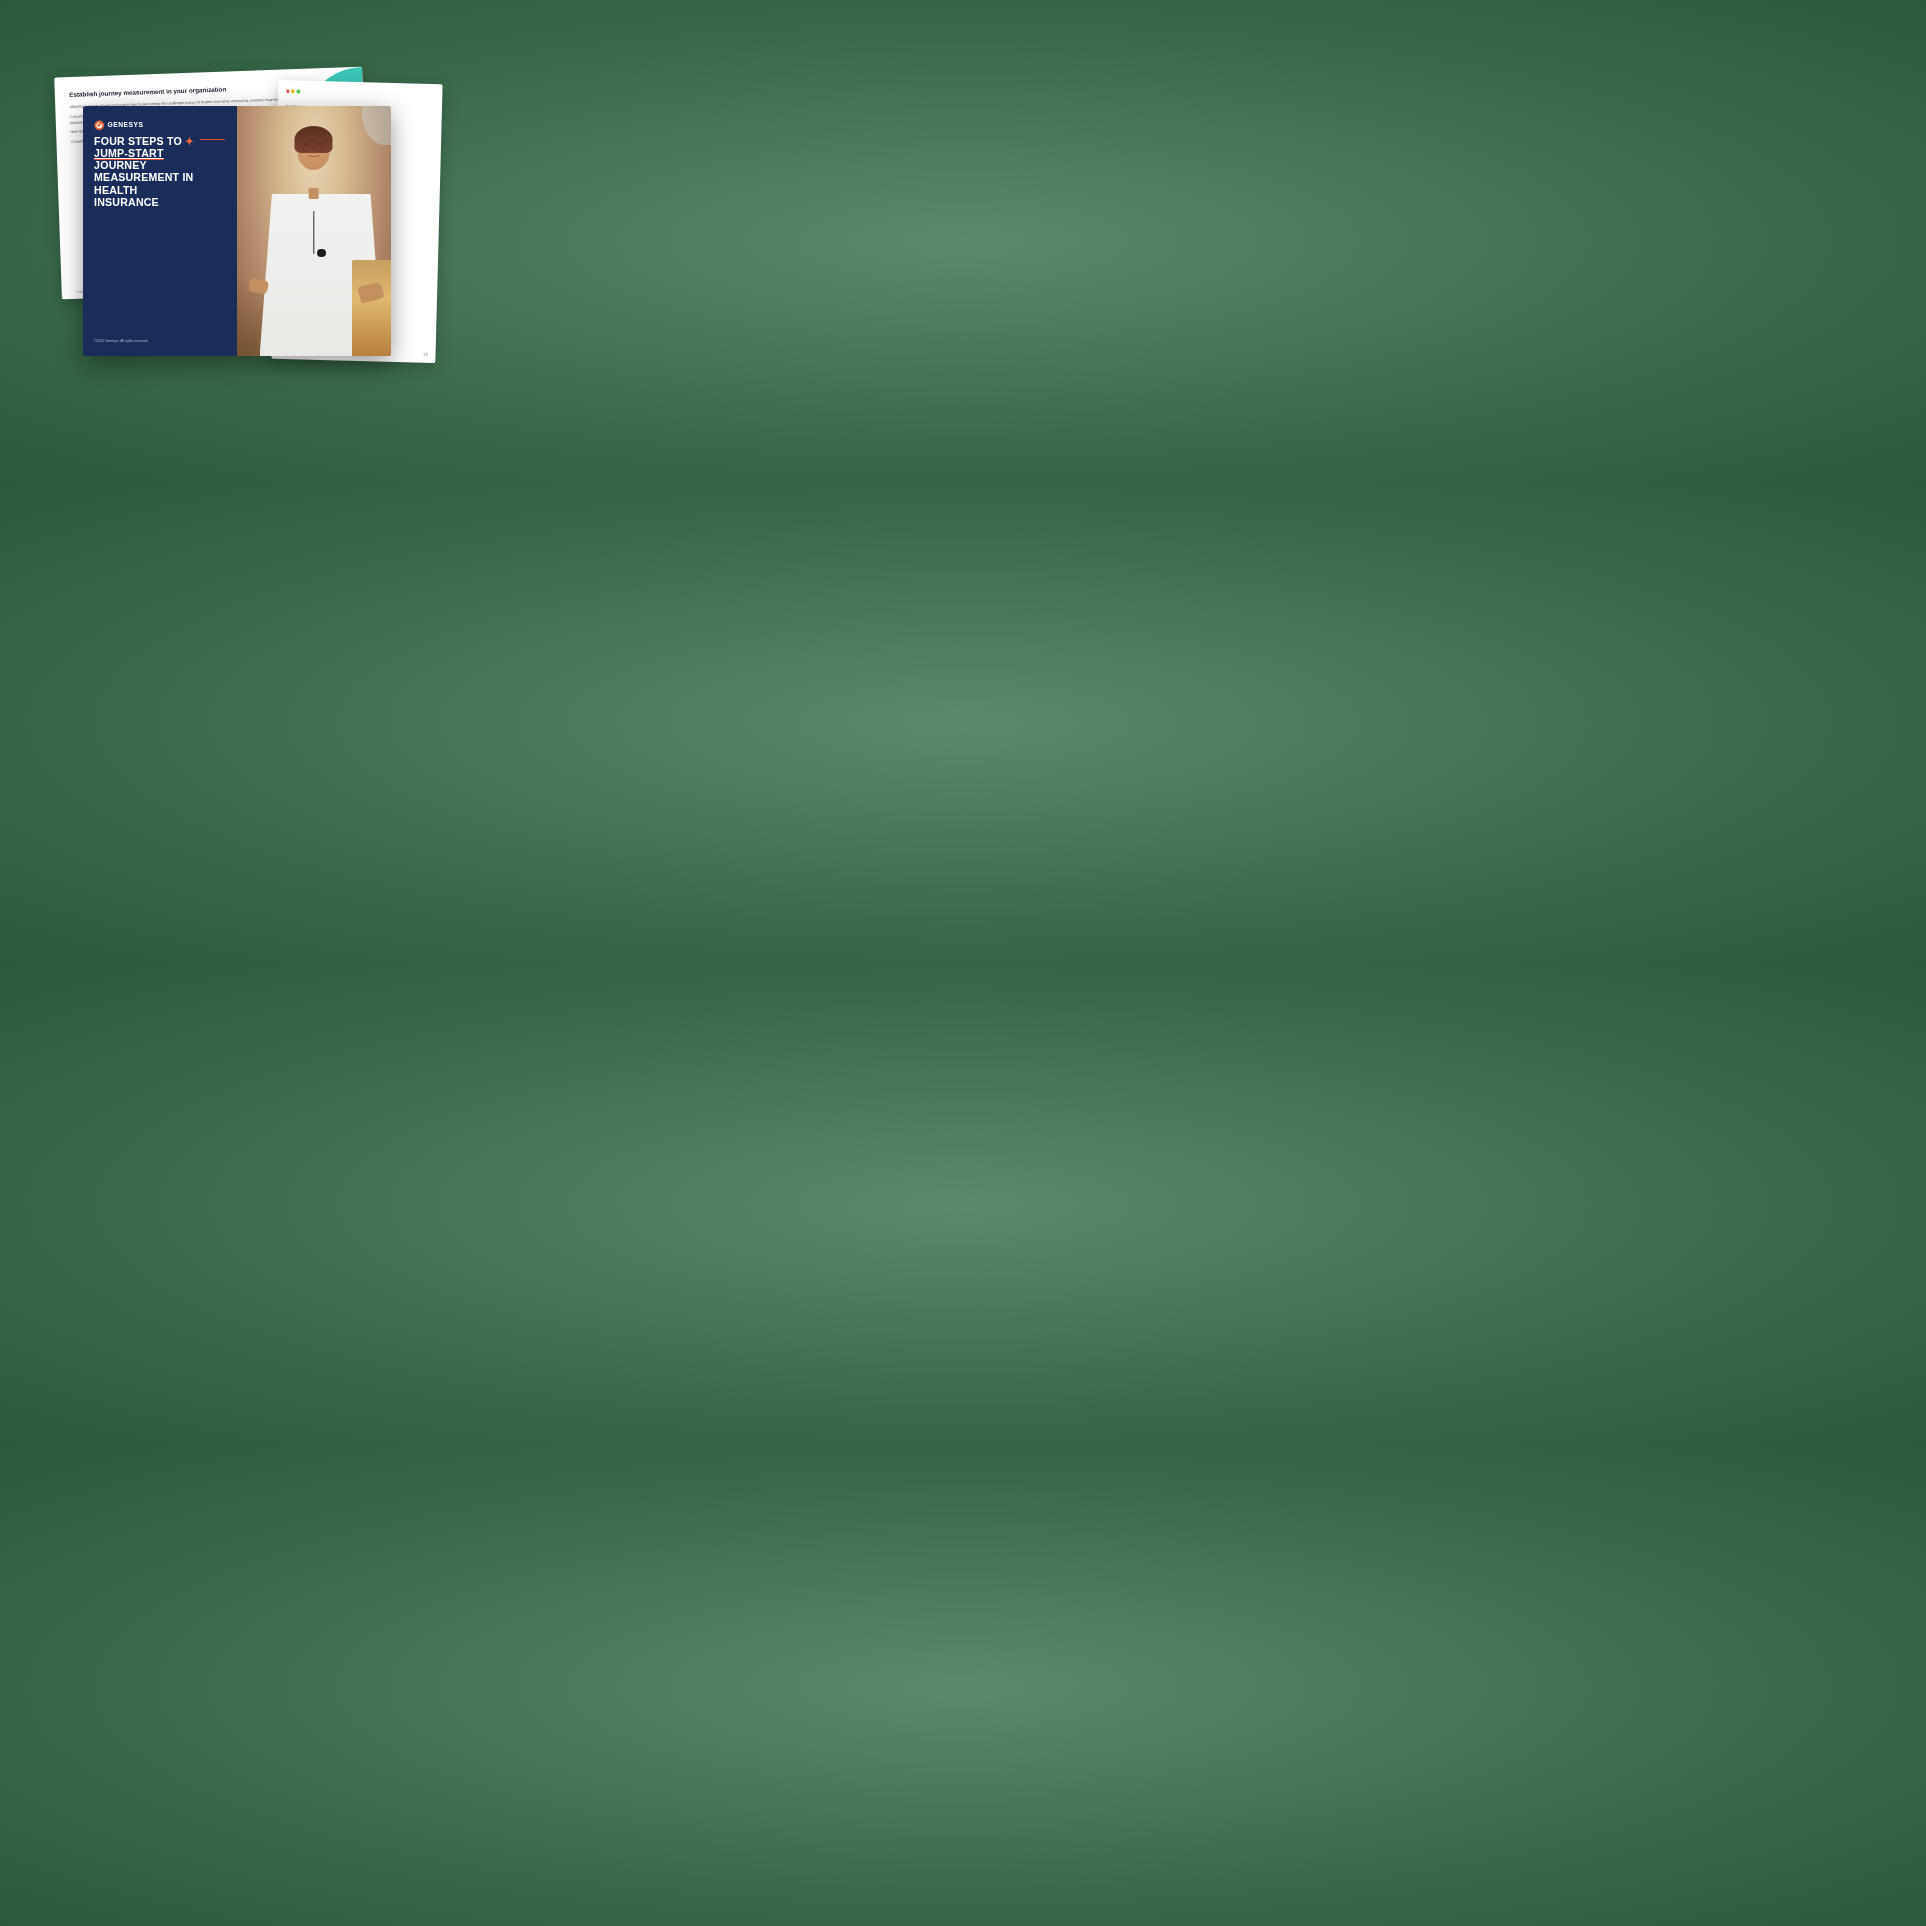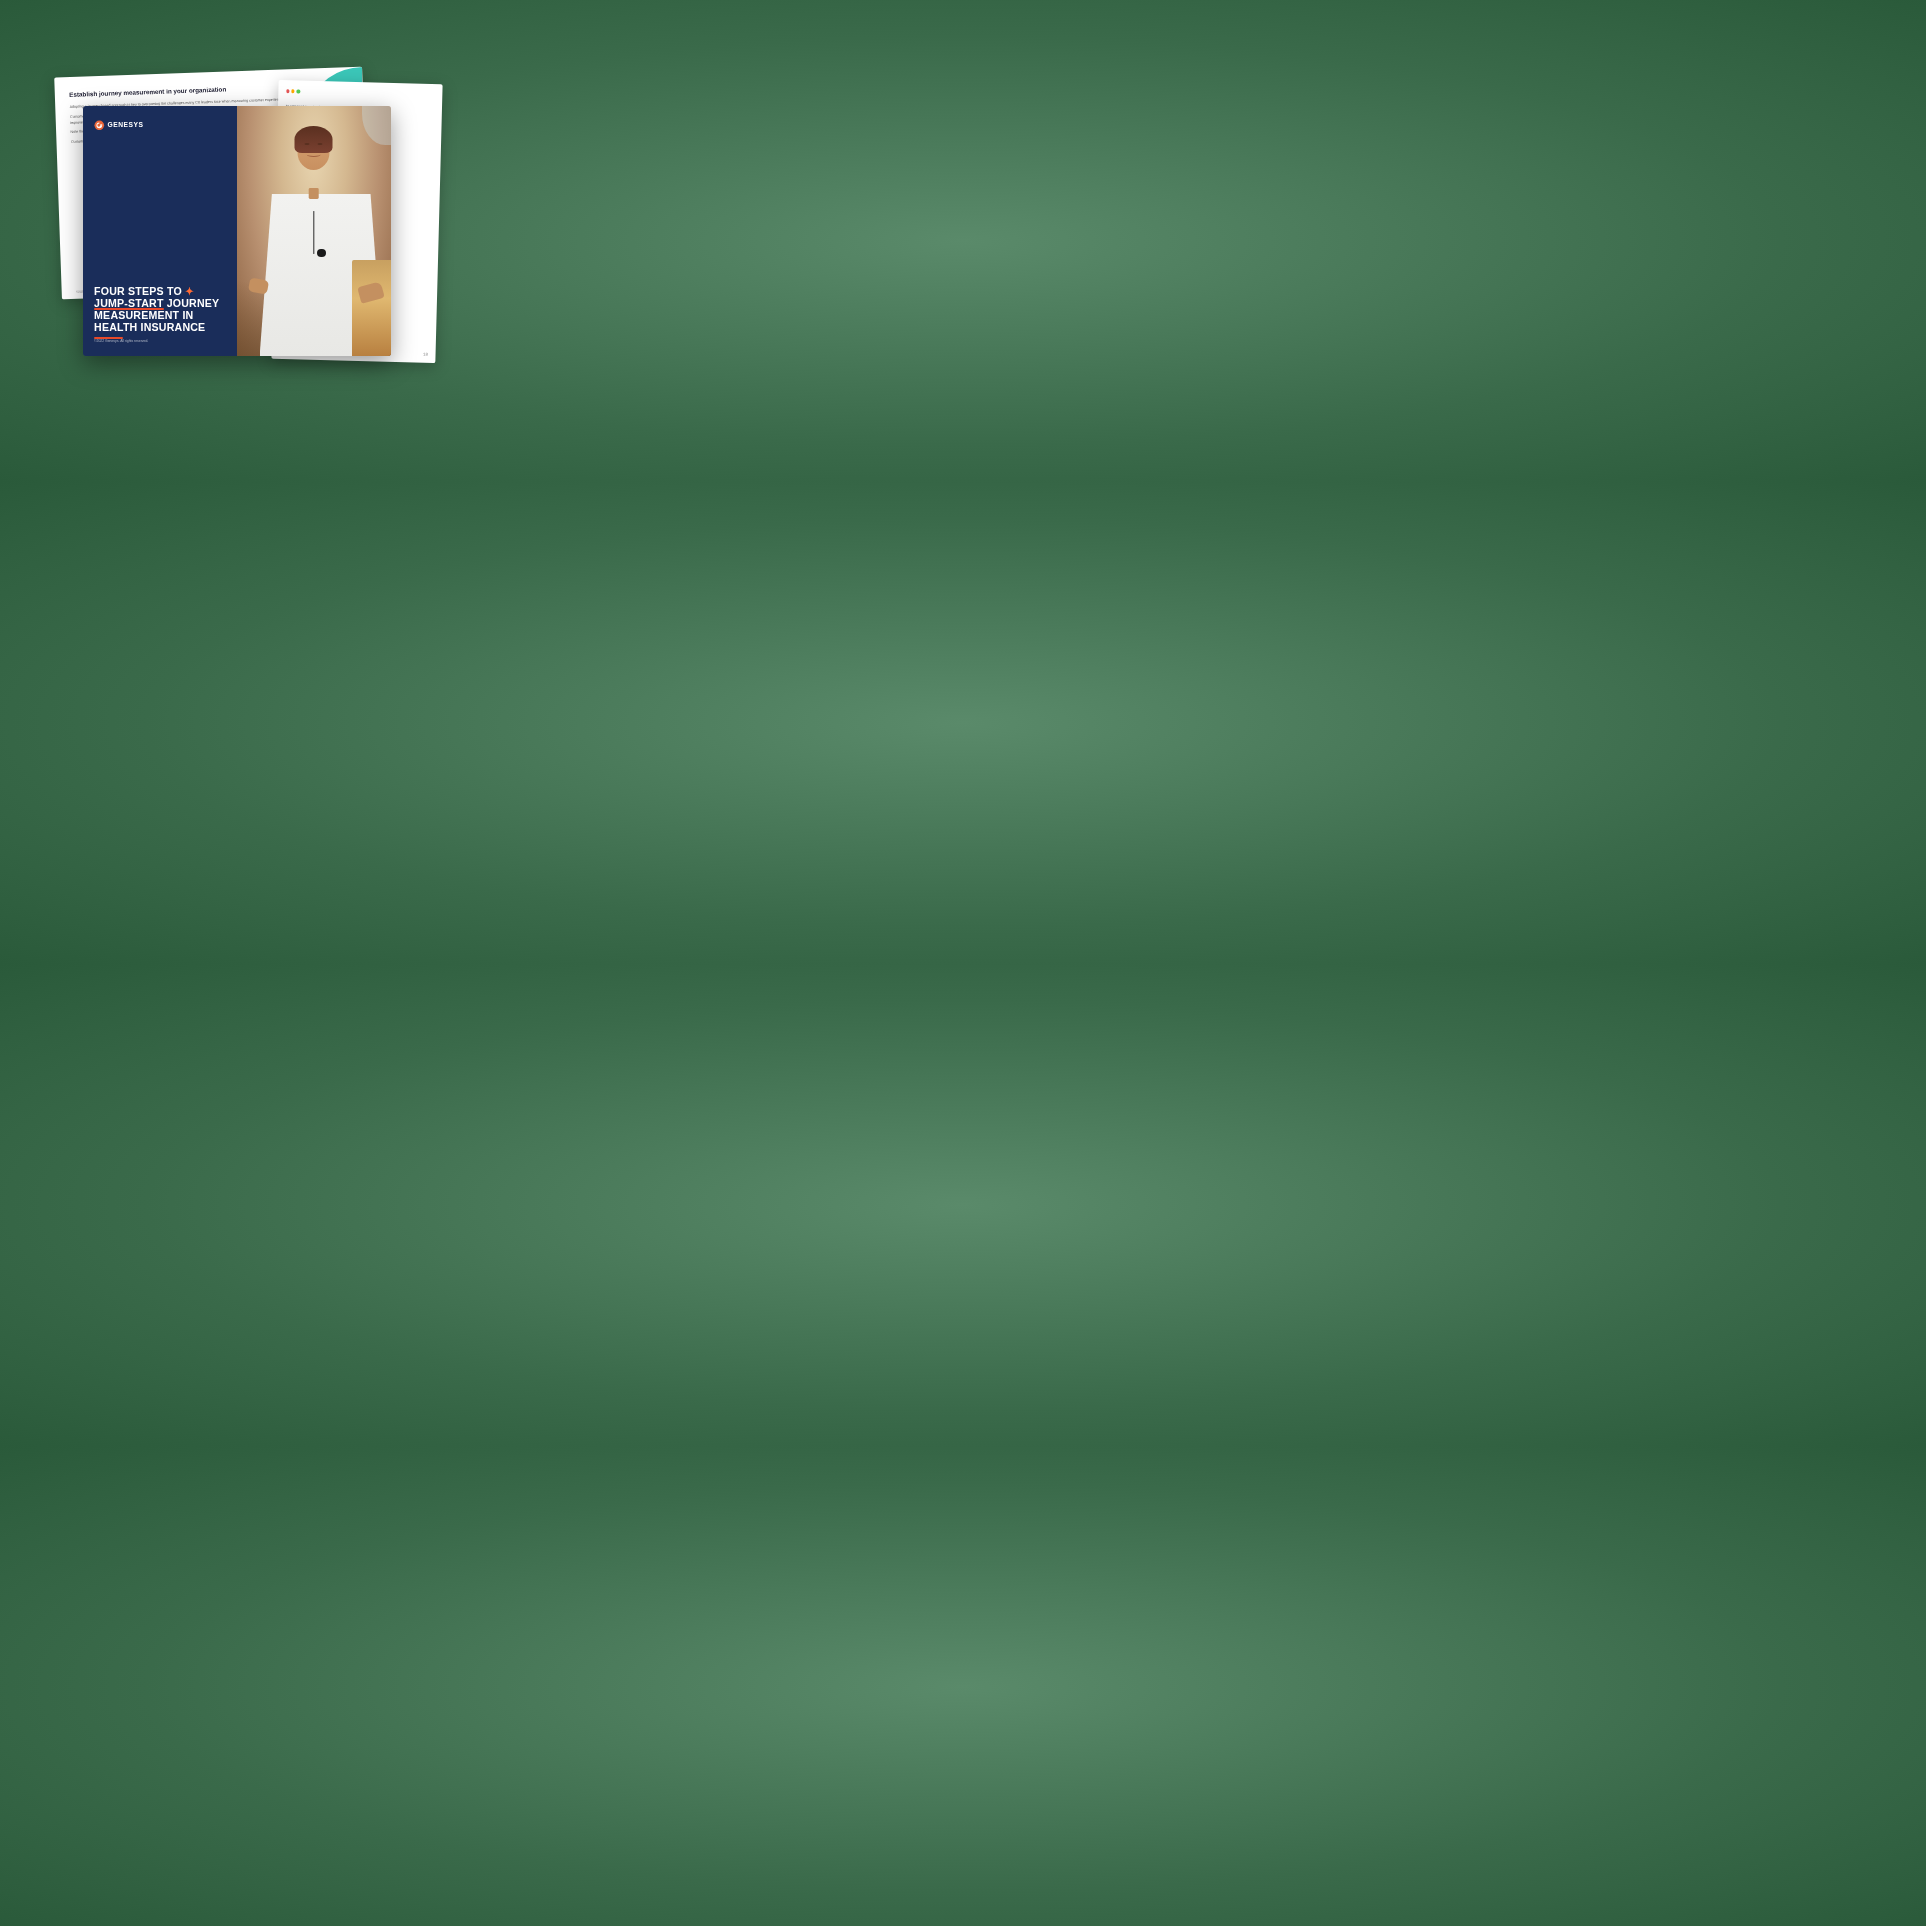--- a/index.html
+++ b/index.html
@@ -182,38 +182,39 @@
     .logo-text {
       color: white;
       font-size: 6.7px;
       font-weight: 700;
       letter-spacing: 0.5px;
     }
 
     .cover-title {
       flex: 1;
       display: flex;
-      flex-direction: column;
+      flex-direction: row;
       justify-content: flex-end;
       padding-top: 4.8px;
     }
 
     .cover-title-text {
       font-family: 'Arial Black', Arial, sans-serif;
       font-weight: 900;
       font-size: 10.6px;
       color: white;
       text-transform: uppercase;
       line-height: 1.15;
       letter-spacing: 0.2px;
     }
 
     .title-underline {
       display: inline-block;
       position: relative;
+      text-decoration: underline;
     }
 
     .title-underline::after {
       content: '';
       position: absolute;
       bottom: -1px;
       left: 0;
       right: 0;
       height: 1.4px;
       background: #e8472a;

